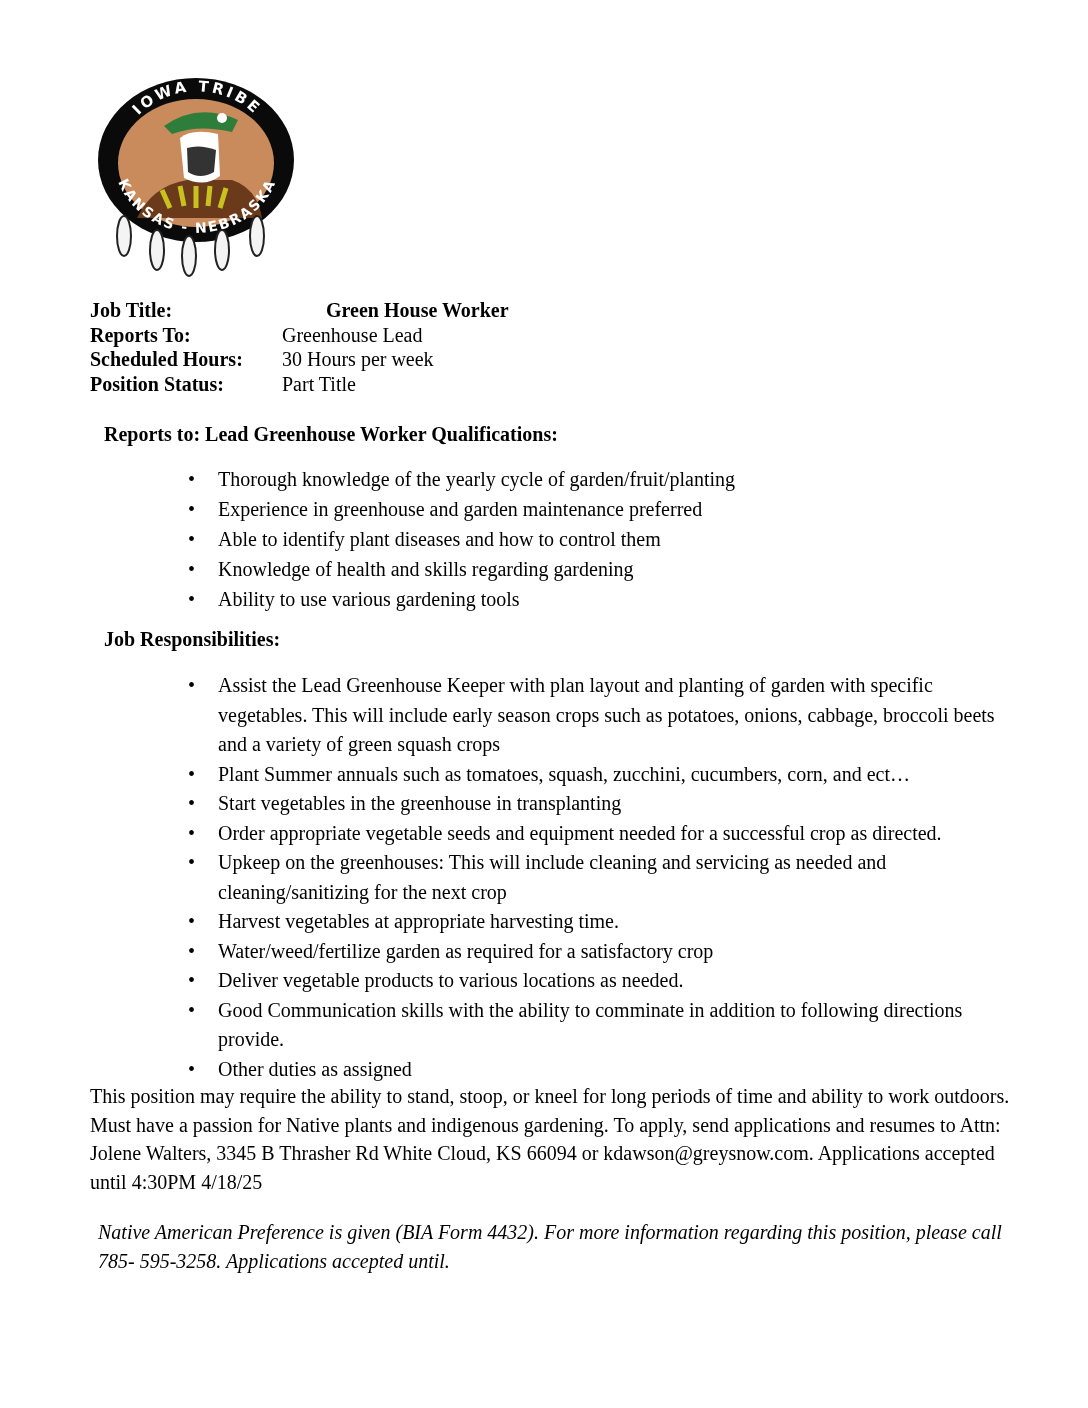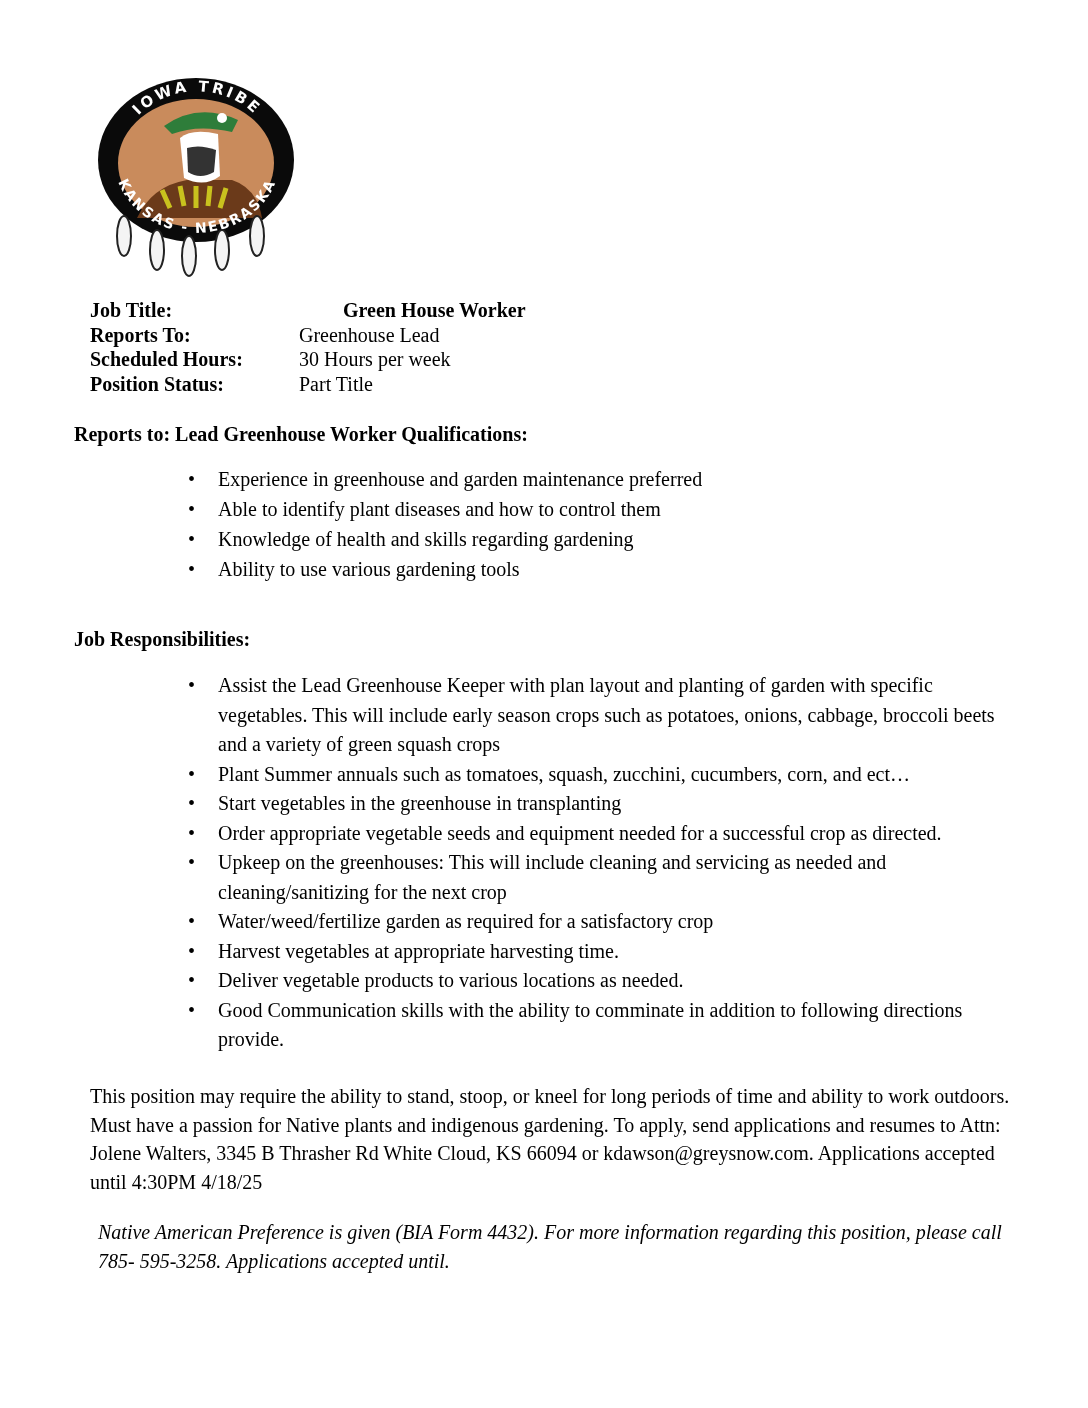--- a/index.html
+++ b/index.html
@@ -3,24 +3,24 @@
   <meta charset="utf-8">
   <style>
     html, body { margin: 0; padding: 0; background: #ffffff; }
     body {
       width: 1088px; height: 1408px; position: relative; overflow: hidden;
       font-family: "Liberation Serif", "DejaVu Serif", serif;
       color: #000; font-size: 20px;
     }
     .logo { position: absolute; left: 92px; top: 68px; width: 210px; height: 210px; }
     .info { position: absolute; left: 90px; top: 298px; line-height: 24.5px; }
-    .info-row { display: flex; gap: 17px; }
+    .info-row { display: flex; }
     .info-label { width: 192px; font-weight: bold; }
     .info-val-bold { font-weight: bold; margin-left: 44px; }
-    .heading { position: absolute; left: 74px; font-weight: bold; }
+    .heading { position: absolute; left: 104px; font-weight: bold; }
     ul.bl { position: absolute; left: 188px; margin: 0; padding: 0; list-style: none; }
     ul.bl li { position: relative; padding-left: 30px; }
     ul.bl li::before { content: "\2022"; position: absolute; left: 0; top: 0; }
     #quals { top: 464px; line-height: 30px; }
     #resp { top: 671px; line-height: 29.5px; width: 820px; }
     .para { position: absolute; left: 90px; width: 920px; line-height: 28.5px; }
     .italic { font-style: italic; }
   </style>
 </head>
 <body>
@@ -72,35 +72,37 @@
   </div>
   <div class="info-row">
     <span class="info-label">Position Status:</span>
     <span>Part Title</span>
   </div>
 </div>
 
 <div class="heading" style="top:423px;">Reports to: Lead Greenhouse Worker Qualifications:</div>
 
 <ul class="bl" id="quals">
+  <li>Thorough knowledge of the yearly cycle of garden/fruit/planting</li>
   <li>Experience in greenhouse and garden maintenance preferred</li>
   <li>Able to identify plant diseases and how to control them</li>
   <li>Knowledge of health and skills regarding gardening</li>
   <li>Ability to use various gardening tools</li>
 </ul>
 
 <div class="heading" style="top:628px;">Job Responsibilities:</div>
 
 <ul class="bl" id="resp">
   <li>Assist the Lead Greenhouse Keeper with plan layout and planting of garden with specific vegetables. This will include early season crops such as potatoes, onions, cabbage, broccoli beets and a variety of green squash crops</li>
   <li>Plant Summer annuals such as tomatoes, squash, zucchini, cucumbers, corn, and ect…</li>
   <li>Start vegetables in the greenhouse in transplanting</li>
   <li>Order appropriate vegetable seeds and equipment needed for a successful crop as directed.</li>
   <li>Upkeep on the greenhouses: This will include cleaning and servicing as needed and cleaning/sanitizing for the next crop</li>
+  <li>Harvest vegetables at appropriate harvesting time.</li>
   <li>Water/weed/fertilize garden as required for a satisfactory crop</li>
-  <li>Harvest vegetables at appropriate harvesting time.</li>
   <li>Deliver vegetable products to various locations as needed.</li>
   <li>Good Communication skills with the ability to comminate in addition to following directions provide.</li>
+  <li>Other duties as assigned</li>
 </ul>
 
 <p class="para" style="top:1082px; margin:0;">This position may require the ability to stand, stoop, or kneel for long periods of time and ability to work outdoors. Must have a passion for Native plants and indigenous gardening. To apply, send applications and resumes to Attn: Jolene Walters, 3345 B Thrasher Rd White Cloud, KS 66094 or kdawson@greysnow.com. Applications accepted until 4:30PM 4/18/25</p>
 
 <p class="para italic" style="top:1210px; margin:8px;">Native American Preference is given (BIA Form 4432). For more information regarding this position, please call 785- 595-3258. Applications accepted until.</p>
 
 </body></html>

